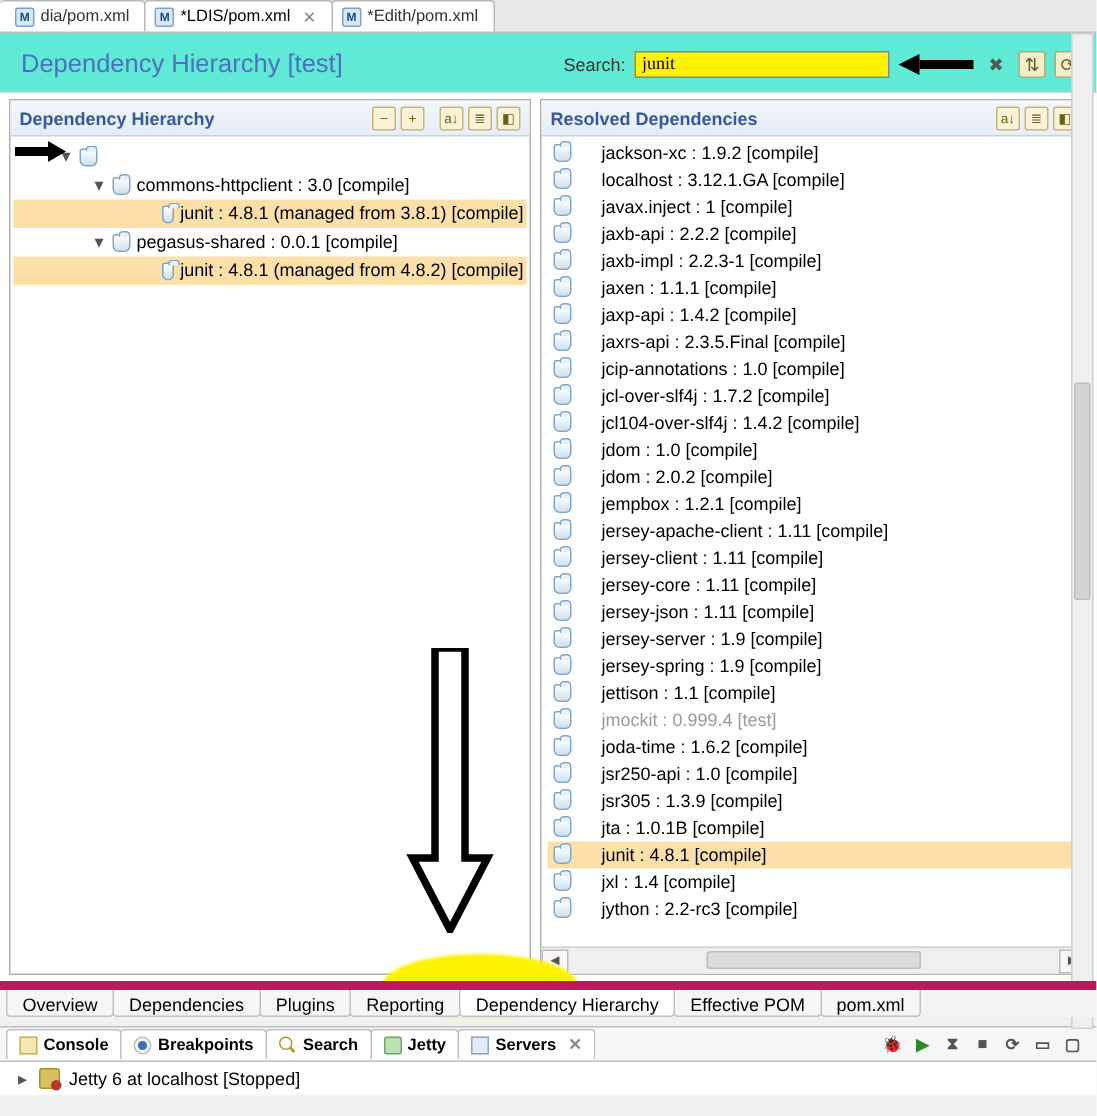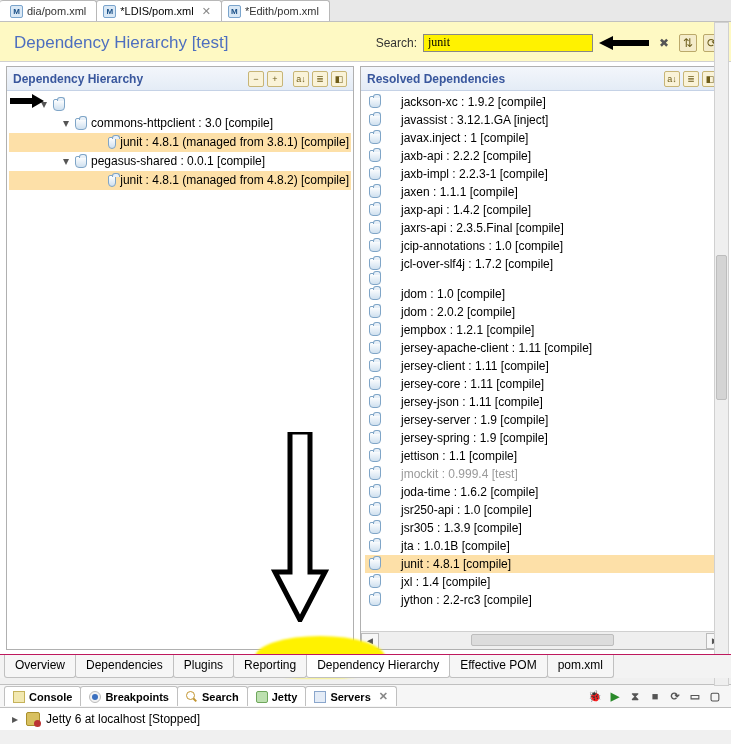--- a/index.html
+++ b/index.html
@@ -46,21 +46,21 @@
     font-size: 8px; font-weight: bold;
     border-radius: 2px;
   }
   .close-x { color: #888; font-size: 11px; margin-left: 4px; cursor: pointer; }
   
   .page-header {
     display: flex;
     align-items: center;
     justify-content: space-between;
     padding: 6px 10px 4px 14px;
-    background: #fef9c3;
+    background: #5eead4;
     border-bottom: 1px solid #d0d0d0;
     height: 40px;
   }
   .page-title {
     color: #4e6fbf;
     font-size: 17px;
   }
   .search-group {
     display: flex;
     align-items: center;
@@ -203,21 +203,21 @@
     width:130px; height:42px;
     background:#fff200;
     border-radius:50% 50% 40% 40%;
     z-index:0;
     filter: blur(1px);
   }
   
   .bottom-tabs {
     display:flex;
     background:#f3f3f3;
-    border-top:1px solid #be185d;
+    border-top:6px solid #be185d;
     height:24px;
     position:relative;
     z-index:1;
     padding-left:4px;
   }
   .bottom-tab {
     padding:3px 10px;
     border:1px solid #c0c0c0;
     border-top:none;
     background:#f6f6f6;
@@ -376,21 +376,21 @@
         <span class="mini-btn">◧</span>
       </span>
     </div>
     <div class="list-body" id="right-list">
         <div class="list-row">
           <span class="jar-icon"></span>
           <span>jackson-xc : 1.9.2 [compile]</span>
         </div>
         <div class="list-row">
           <span class="jar-icon"></span>
-          <span>javassist : 3.12.1.GA [inject]</span>
+          <span>localhost : 3.12.1.GA [compile]</span>
         </div>
         <div class="list-row">
           <span class="jar-icon"></span>
           <span>javax.inject : 1 [compile]</span>
         </div>
         <div class="list-row">
           <span class="jar-icon"></span>
           <span>jaxb-api : 2.2.2 [compile]</span>
         </div>
         <div class="list-row">
@@ -412,20 +412,21 @@
         <div class="list-row">
           <span class="jar-icon"></span>
           <span>jcip-annotations : 1.0 [compile]</span>
         </div>
         <div class="list-row">
           <span class="jar-icon"></span>
           <span>jcl-over-slf4j : 1.7.2 [compile]</span>
         </div>
         <div class="list-row">
           <span class="jar-icon"></span>
+          <span>jcl104-over-slf4j : 1.4.2 [compile]</span>
         </div>
         <div class="list-row">
           <span class="jar-icon"></span>
           <span>jdom : 1.0 [compile]</span>
         </div>
         <div class="list-row">
           <span class="jar-icon"></span>
           <span>jdom : 2.0.2 [compile]</span>
         </div>
         <div class="list-row">

